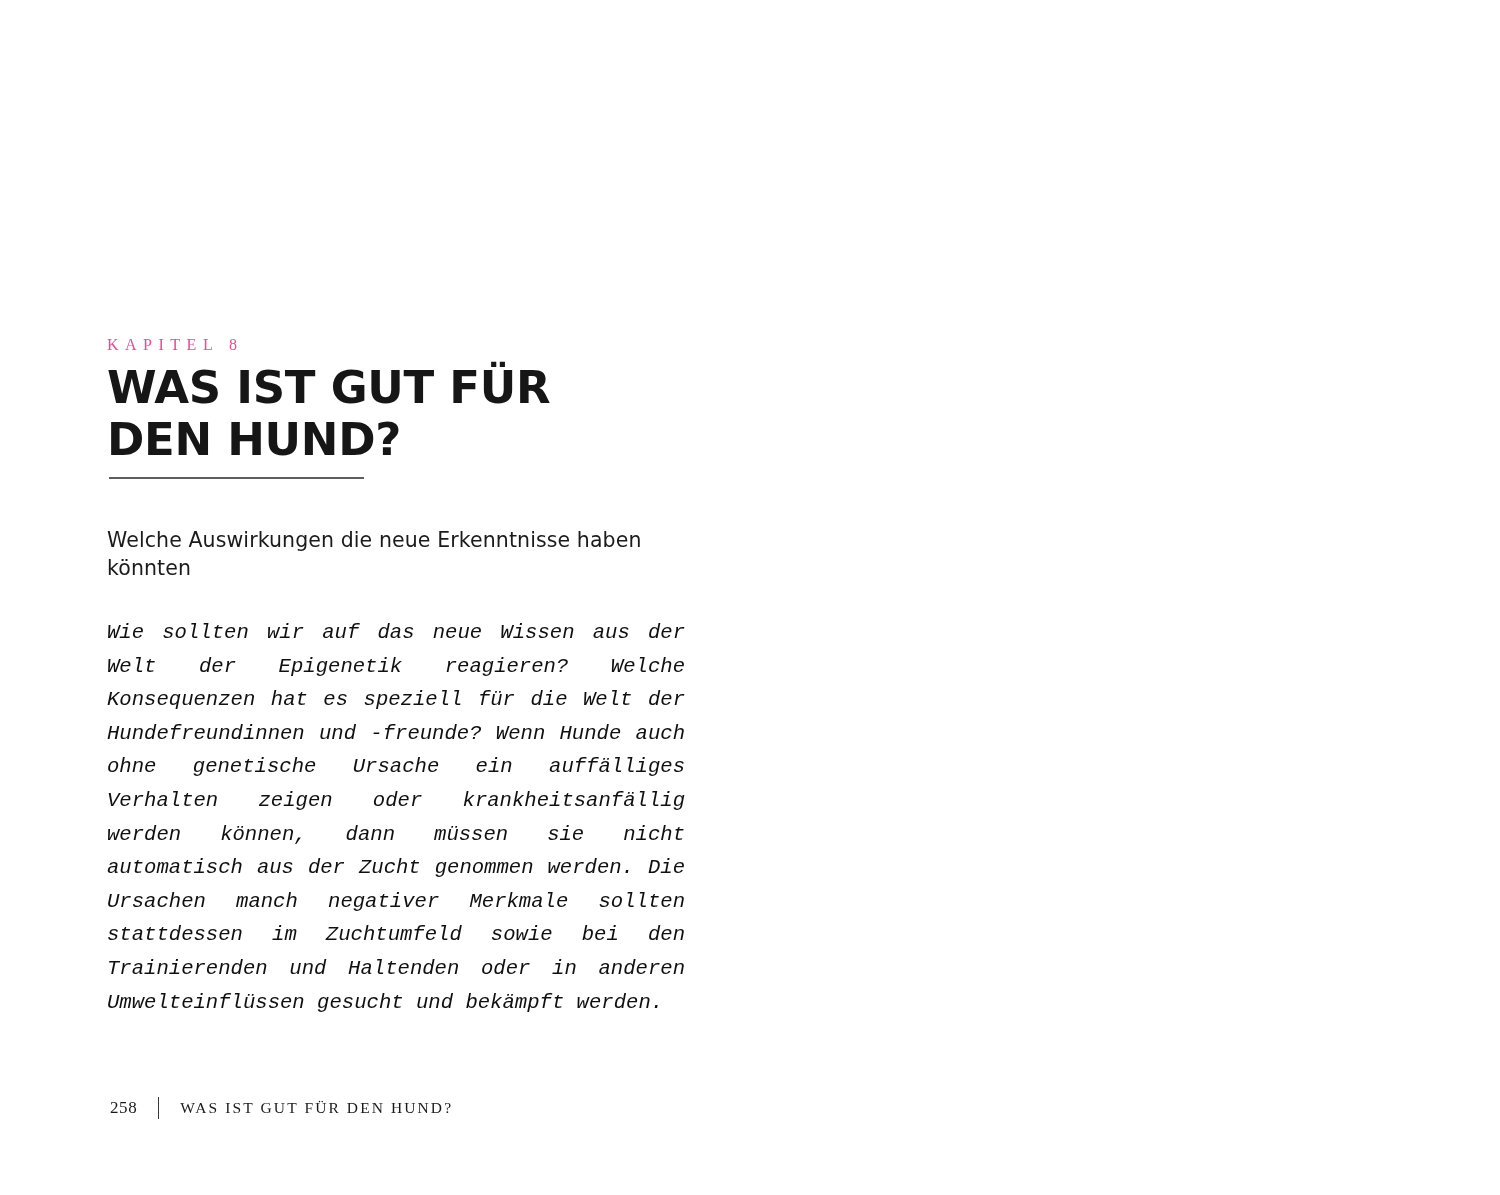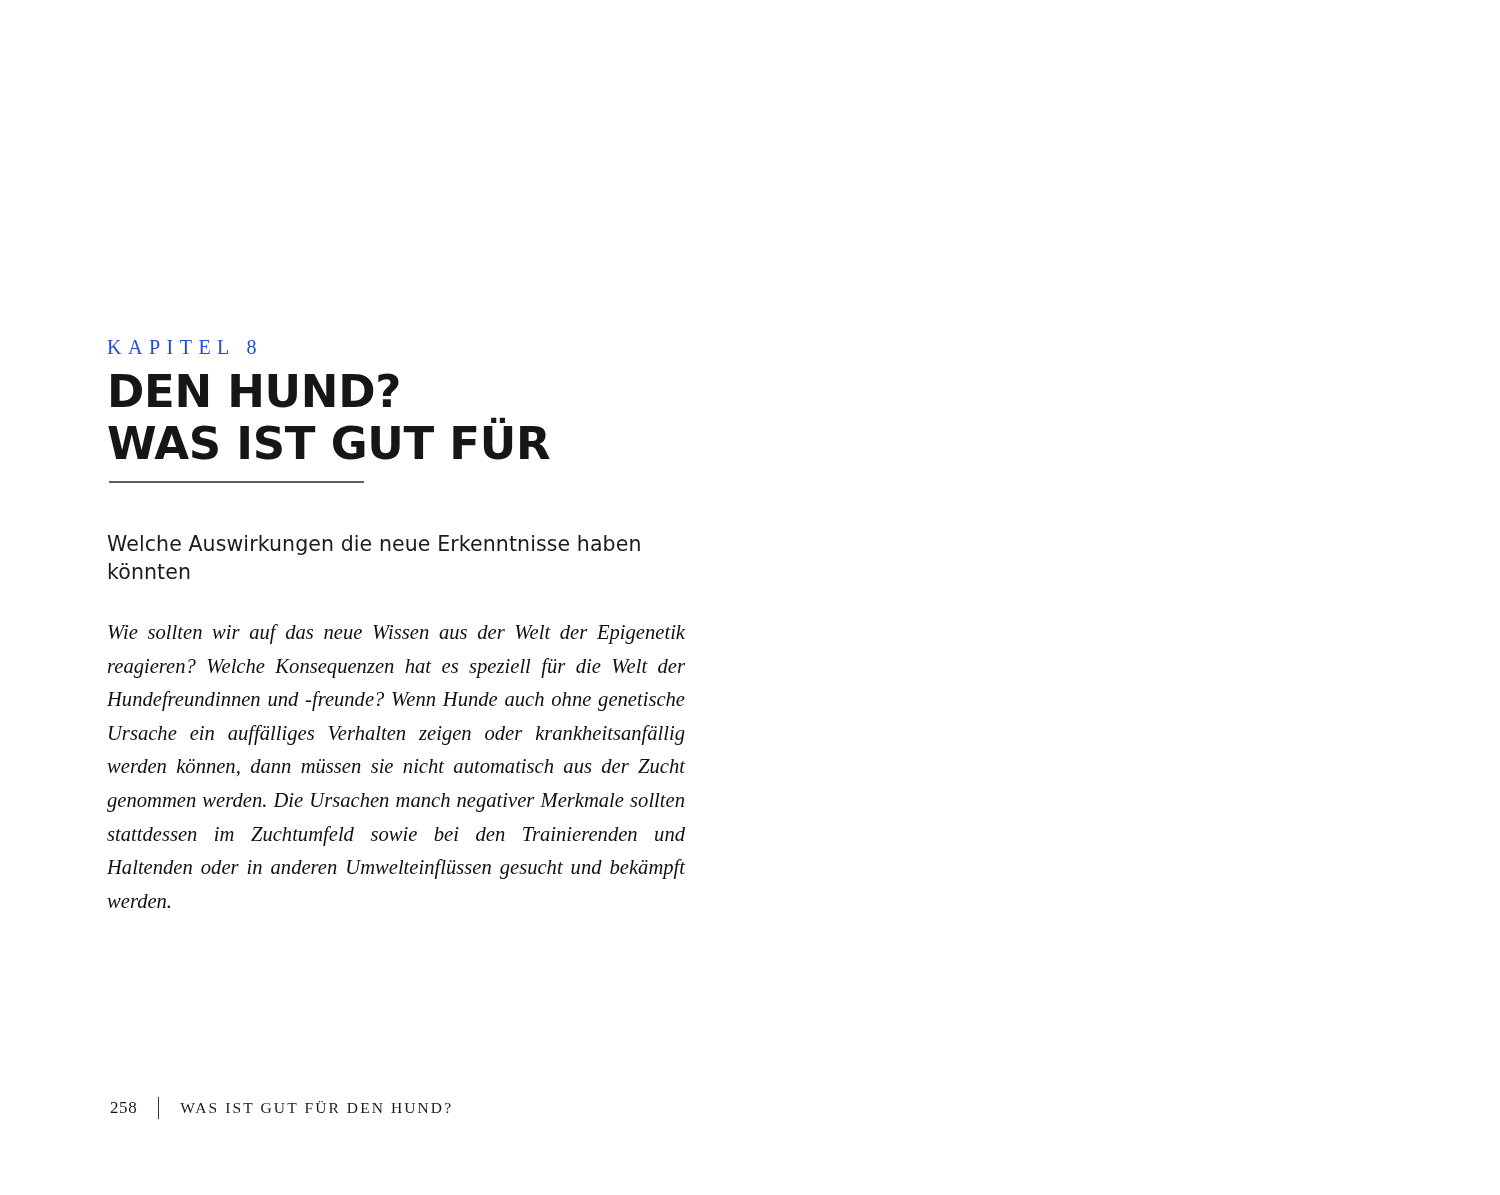--- a/index.html
+++ b/index.html
@@ -16,23 +16,23 @@
   
   .page{position:absolute;top:0;height:1195px;width:750px;}
   .page-left{left:0;}
   .page-right{left:750px;}
 
   
   .chapter-block{position:absolute;left:107px;top:336px;width:600px;}
 
   .eyebrow{
     font-family:"Liberation Serif", serif;
-    font-size:20px;
+    font-size:16px;
     letter-spacing:6.5px;
-    color:#1d4ed8;
+    color:#ec4899;
     line-height:1.1;
     margin:0 0 8px 0;
     white-space:pre;
   }
 
   .chapter-title{
     font-family:"DejaVu Sans", sans-serif;
     font-weight:700;
     font-size:45px;
     line-height:1.16;
@@ -62,21 +62,21 @@
     position:absolute;left:107px;top:616px;width:578px;
     font-family:"Liberation Serif", serif;
     font-style:italic;
     font-size:20.6px;
     line-height:33.6px;
     color:#101010;
     text-align:justify;
     hyphens:auto;
     -webkit-hyphens:auto;
   }
-  .intro p{margin:0;}
+  .intro p{margin:0;font-family:Liberation Mono, monospace;}
   .intro p + p{text-indent:1.55em;}
 
   
   .footer{
     position:absolute;bottom:0;height:60px;
     font-family:"Liberation Serif", serif;
     font-size:15.5px;
     letter-spacing:2.1px;
     color:#1a1a1a;
     display:flex;align-items:center;
@@ -97,22 +97,22 @@
 <body>
 
 <div class="spread">
 
   <div class="page page-left">
 
     <div class="chapter-block">
       <div class="eyebrow">KAPITEL 8</div>
 
       <h1 class="chapter-title">
+        <span class="tline">WAS IST GUT FÜR</span>
         <span class="tline">DEN HUND?</span>
-        <span class="tline">WAS IST GUT FÜR</span>
       </h1>
 
       <div class="title-rule"></div>
 
       <div class="chapter-subtitle">Welche Auswirkungen die neue Erkenntnisse haben könnten</div>
     </div>
 
     <div class="intro">
       <p>Wie sollten wir auf das neue Wissen aus der Welt der Epigenetik reagieren? Welche Konsequenzen hat es speziell für die Welt der Hundefreundinnen und -freunde? Wenn Hunde auch ohne genetische Ursache ein auffälliges Verhalten zeigen oder krankheitsanfällig werden können, dann müssen sie nicht automatisch aus der Zucht genommen werden. Die Ursachen manch negativer Merkmale sollten stattdessen im Zuchtumfeld sowie bei den Trainierenden und Haltenden oder in anderen Umwelteinflüssen gesucht und bekämpft werden.</p>
     </div>

